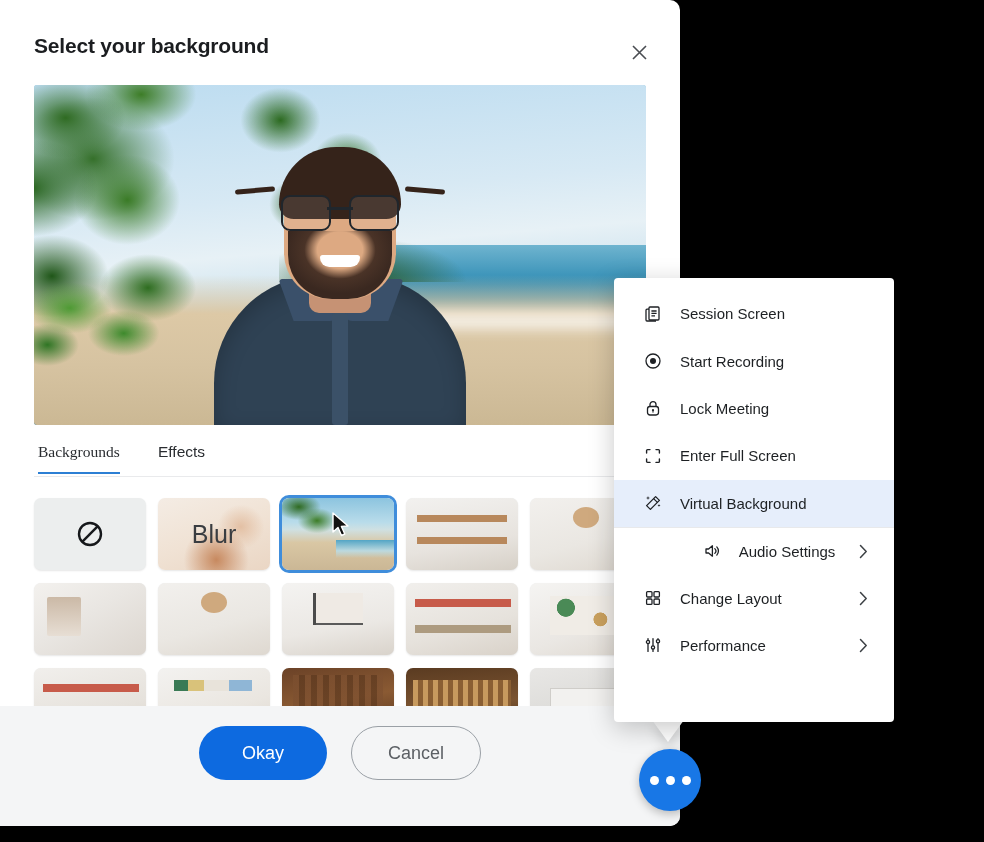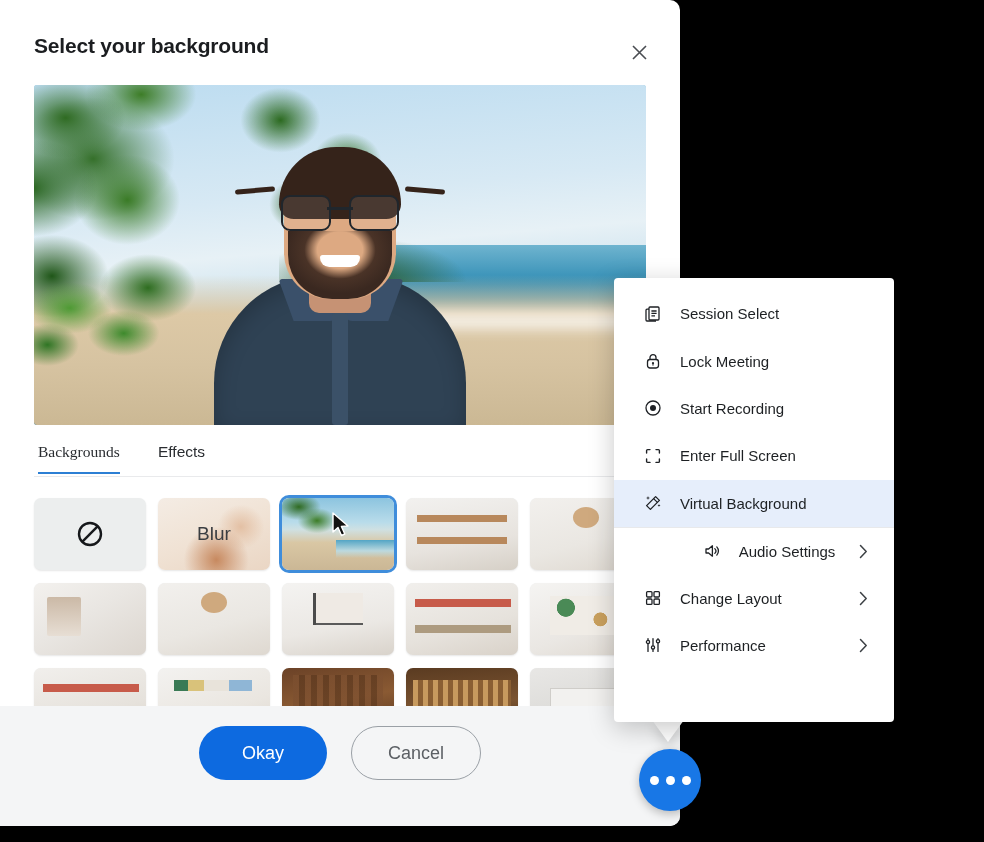--- a/index.html
+++ b/index.html
@@ -147,21 +147,21 @@
     box-shadow:0 0 0 3px #3f8ddb, 0 1px 3px rgba(0,0,0,.18);
   }
   .thumb-none{display:flex;align-items:center;justify-content:center;background:#eceeee;}
   .thumb-blur{
     display:flex;align-items:center;justify-content:center;
     background:
       radial-gradient(ellipse 44% 70% at 52% 86%, #c7895f 0%, rgba(199,137,95,0) 66%),
       radial-gradient(ellipse 30% 44% at 74% 40%, #e3c0a4 0%, rgba(227,192,164,0) 70%),
       linear-gradient(160deg,#f4ece4 0%,#f0e2d4 52%,#ead6c4 100%);
   }
-  .thumb-blur span{font-size:19px;color:#3a3d41;}
+  .thumb-blur span{font-size:25px;color:#3a3d41;}
 
   .tBeach{background:linear-gradient(180deg,#8cc4df 0%,#b9dcea 34%,#cfe0e2 44%,#d9c7a4 62%,#cbb795 100%);}
   .tBeach .g{position:absolute;left:-6%;top:-10%;width:62%;height:74%;
     background:radial-gradient(ellipse 48% 38% at 34% 30%,#2f6b22 0%,rgba(47,107,34,0) 66%),
                radial-gradient(ellipse 42% 36% at 60% 56%,#3d7d27 0%,rgba(61,125,39,0) 66%);}
   .tBeach .w{position:absolute;right:0;bottom:16%;width:52%;height:26%;
     background:linear-gradient(180deg,#53a5c5 0%,#bcd9df 60%,rgba(188,217,223,0) 100%);}
 
   .room{position:absolute;inset:0;}
   .r1{background:linear-gradient(150deg,#f3f1ee 0%,#e9e6e2 46%,#dcd6cf 100%);}
@@ -370,47 +370,47 @@
   <div class="menu">
 
     <div class="mi" style="margin-top:12px;">
       <span class="mi-ic">
         <svg width="18" height="18" viewBox="0 0 18 18" fill="none" stroke="#1e2125" stroke-width="1.3">
           <rect x="5" y="2" width="10" height="13" rx="1"></rect>
             <path d="M5 4.2 H3 a1 1 0 0 0-1 1 V15 a1 1 0 0 0 1 1 h9"></path>
           <path d="M7.4 6 H12.6 M7.4 8.4 H12.6 M7.4 10.8 H11"></path>
         </svg>
       </span>
-      <span class="mi-lb">Session Select</span>
+      <span class="mi-lb">Session Screen</span>
+    </div>
+
+    <div class="mi">
+      <span class="mi-ic">
+        <svg width="18" height="18" viewBox="0 0 18 18" fill="none" stroke="#1e2125" stroke-width="1.3">
+          <circle cx="9" cy="9" r="7"></circle>
+            <circle cx="9" cy="9" r="3" fill="#1e2125" stroke="none"></circle>
+        </svg>
+      </span>
+      <span class="mi-lb">Start Recording</span>
     </div>
 
     <div class="mi">
       <span class="mi-ic">
         <svg width="18" height="18" viewBox="0 0 18 18" fill="none" stroke="#1e2125" stroke-width="1.3">
           <rect x="3.5" y="7.5" width="11" height="8.5" rx="2.4"></rect>
           <path d="M6 7.5 V5.6 a3 3 0 0 1 6 0 V7.5"></path>
           <circle cx="9" cy="11.2" r="1.1" fill="#1e2125" stroke="none"></circle>
             <path d="M9 12.3 V13.6"></path>
         </svg>
       </span>
       <span class="mi-lb">Lock Meeting</span>
     </div>
 
     <div class="mi">
       <span class="mi-ic">
-        <svg width="18" height="18" viewBox="0 0 18 18" fill="none" stroke="#1e2125" stroke-width="1.3">
-          <circle cx="9" cy="9" r="7"></circle>
-            <circle cx="9" cy="9" r="3" fill="#1e2125" stroke="none"></circle>
-        </svg>
-      </span>
-      <span class="mi-lb">Start Recording</span>
-    </div>
-
-    <div class="mi">
-      <span class="mi-ic">
         <svg width="18" height="18" viewBox="0 0 18 18" fill="none" stroke="#1e2125" stroke-width="1.4" stroke-linecap="round">
           <path d="M2.6 6 V3.6 a1 1 0 0 1 1-1 H6"></path>
             <path d="M12 2.6 h2.4 a1 1 0 0 1 1 1 V6"></path>
           <path d="M15.4 12 v2.4 a1 1 0 0 1-1 1 H12"></path>
             <path d="M6 15.4 H3.6 a1 1 0 0 1-1-1 V12"></path>
         </svg>
       </span>
       <span class="mi-lb">Enter Full Screen</span>
     </div>
 

